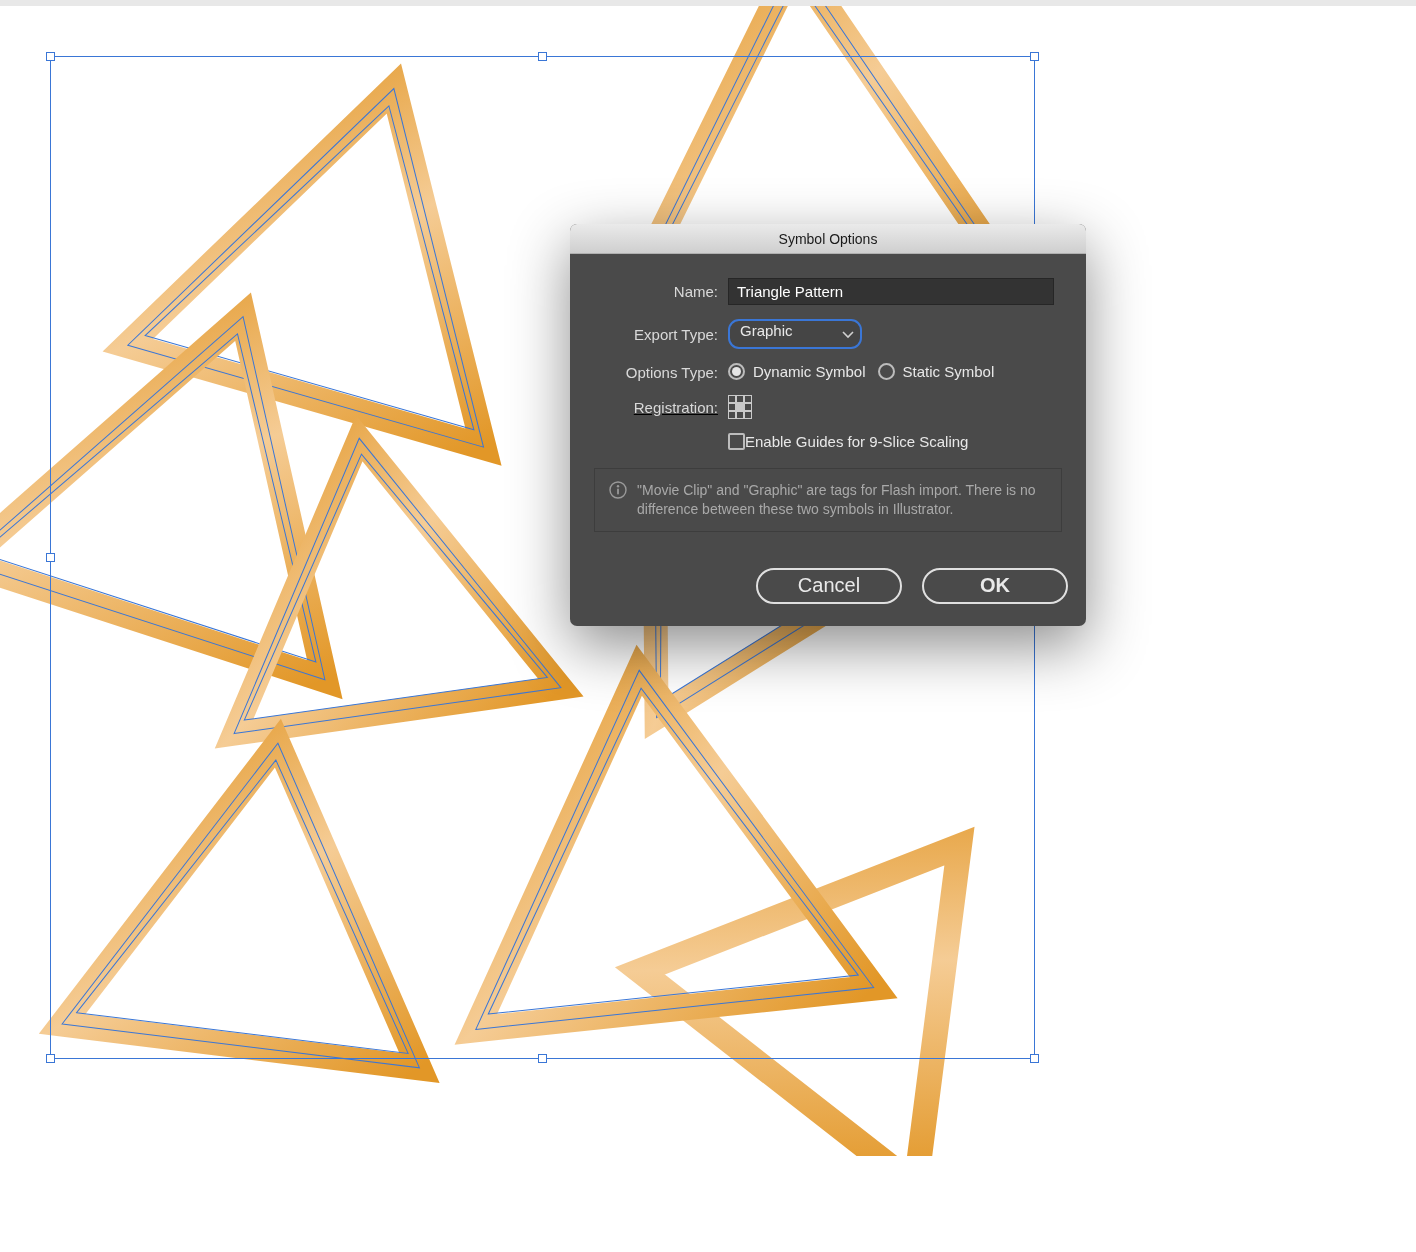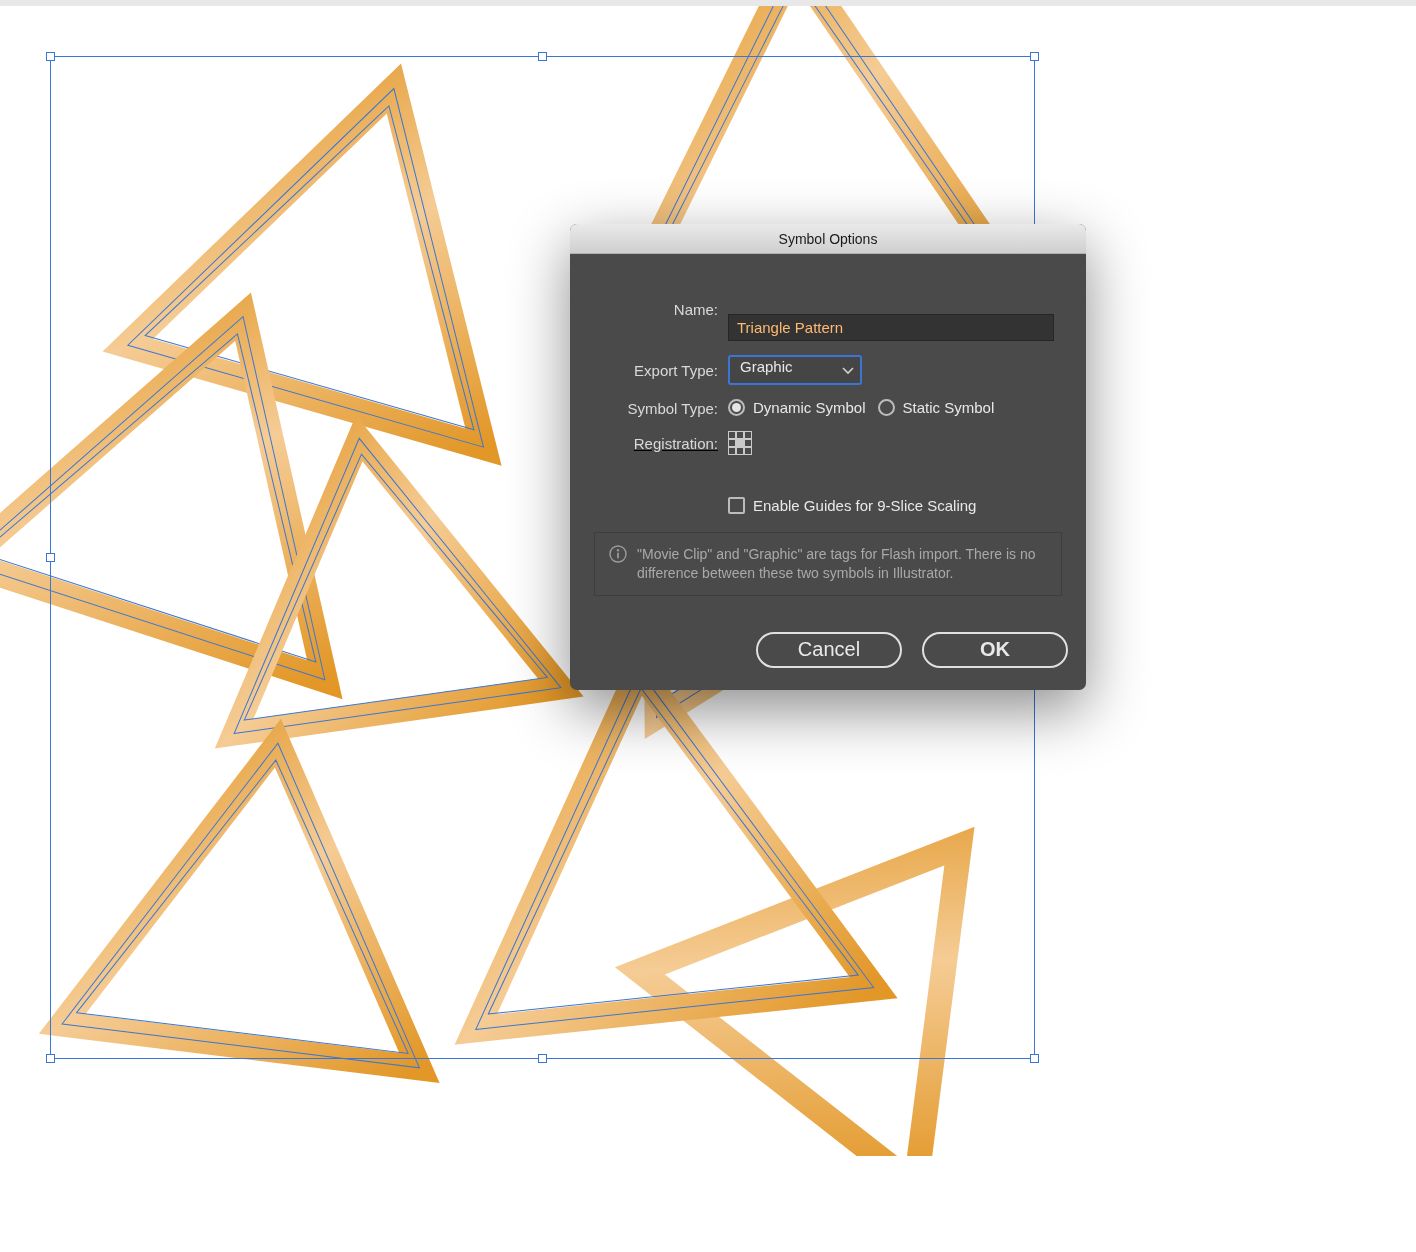--- a/index.html
+++ b/index.html
@@ -99,41 +99,40 @@
       text-align: right;
       color: #d9d9d9;
       font-size: 15px;
       padding-right: 10px;
     }
     .text-input {
       flex: 0 0 326px;
       height: 27px;
       background: #333333;
       border: 1px solid #262626;
-      color: #fdba74;
+      color: #ffffff;
       font-size: 15px;
       padding: 1px 8px;
       outline: none;
-      margin-top: 36px;
     }
     .select-wrapper {
       position: relative;
       flex: 0 0 134px;
     }
     .select-box {
       width: 134px;
       height: 30px;
       background: #454545;
       border: 2px solid #3a76d6;
       color: #e8e8e8;
       font-size: 15px;
       padding: 0 28px 8px 10px;
       display: flex;
       align-items: center;
-      border-radius: 3px;
+      border-radius: 11px;
     }
     .select-chevron {
       position: absolute;
       right: 8px;
       top: 50%;
       transform: translateY(-50%);
       pointer-events: none;
     }
     .radio-group {
       display: flex;
@@ -171,24 +170,22 @@
     .reg-cell {
       width: 8px;
       height: 8px;
       border: 1px solid #c9c9c9;
       margin: 0;
     }
     .reg-cell.center { background: #c9c9c9; }
     .checkbox-item {
       display: flex;
       align-items: center;
-      gap: 8px;
       color: #e8e8e8;
       font-size: 15px;
-      margin-top: 28px;
     }
     .checkbox-box {
       width: 17px;
       height: 17px;
       border: 2px solid #bcbcbc;
       border-radius: 2px;
     }
     .info-box {
       margin-top: 18px;
       border: 1px solid #3d3d3d;
@@ -323,21 +320,21 @@
             </div>
             <span class="select-chevron">
               <svg width="12" height="8" viewBox="0 0 12 8">
                   <path d="M1 1l5 5 5-5" stroke="#d0d0d0" stroke-width="1.6" fill="none"></path>
                 </svg>
             </span>
           </div>
         </div>
 
         <div class="form-row" style="align-items:flex-start;">
-          <div class="form-label" style="padding-top:1px;">Symbol Type:</div>
+          <div class="form-label" style="padding-top:1px;">Options Type:</div>
           <div class="radio-group">
             <div class="radio-item">
               <div class="radio-circle selected"></div>
               <span>Dynamic Symbol</span>
             </div>
             <div class="radio-item">
               <div class="radio-circle"></div>
               <span>Static Symbol</span>
             </div>
           </div>

